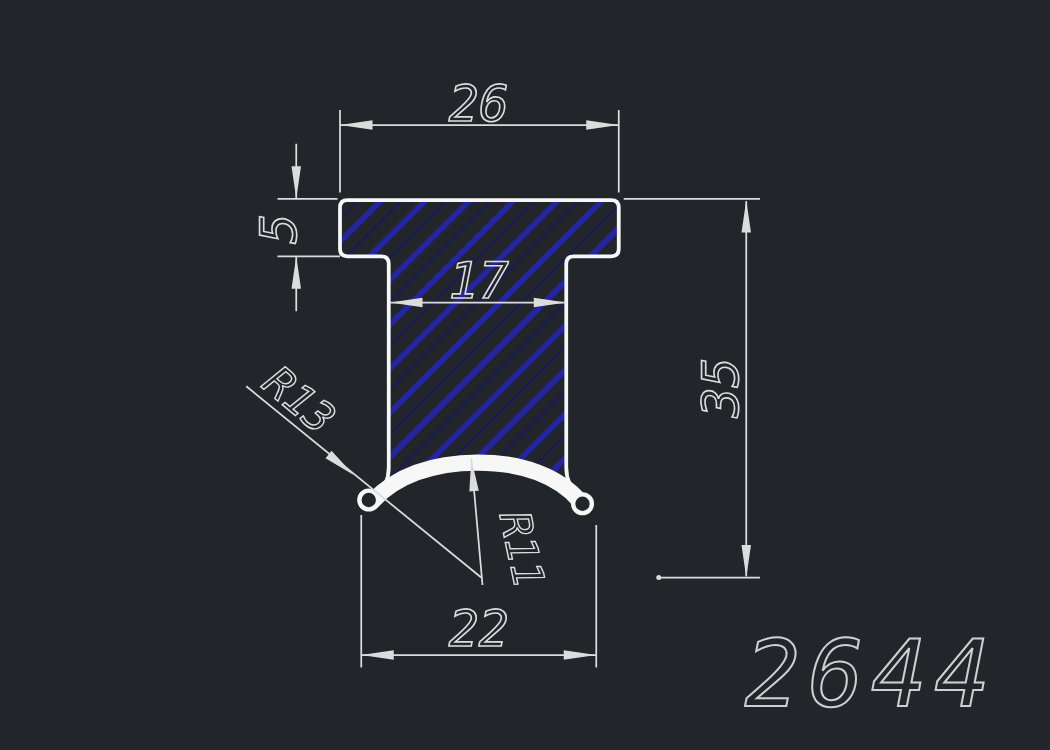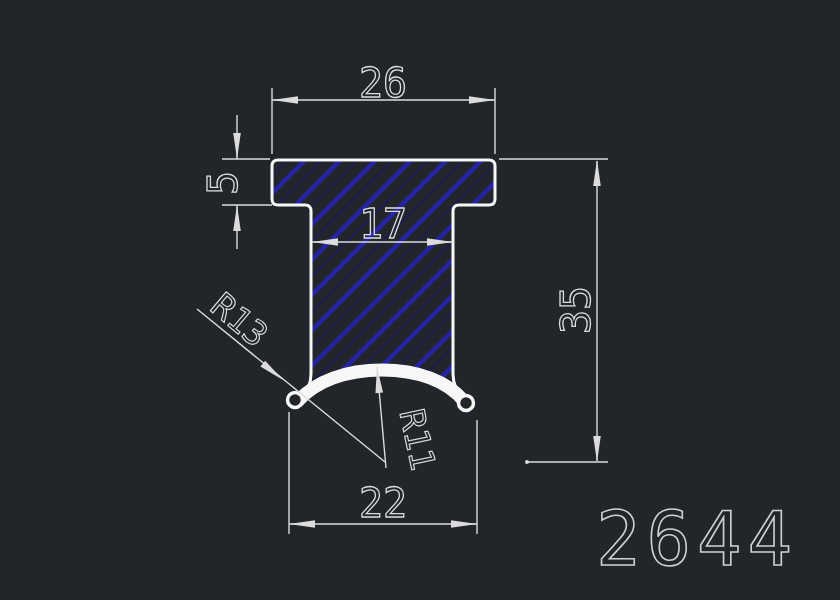--- a/index.html
+++ b/index.html
@@ -2,21 +2,21 @@
 <html style="--bg: #22262b; --line: #f7f7f7; --dim: #dcdcdc; --text: #dcdcdc; --hatch_bold: #2424a4; --hatch_faint: #17175f; --part_text: #cfcfcf; --lip_right_fill: #1f1f72;"><head>
 <meta charset="utf-8">
 <style>
   html, body { margin: 0; padding: 0; }
   body {
     width: 840px; height: 600px;
     background: var(--bg, #22262b);
     overflow: hidden;
     font-family: "DejaVu Sans Mono", monospace;
   }
-  #stage { width: 840px; height: 600px; position: relative; }
+  #stage { width: 840px; height: 600px; position: relative; font-style: italic; }
   svg { display: block; }
 
   .outline        { stroke: var(--line, #f7f7f7); stroke-width: 3; fill: url(#hatch); stroke-linejoin: round; }
   .band           { stroke: var(--line, #f7f7f7); stroke-width: 13; fill: none; stroke-linecap: round; }
   .lip            { stroke: var(--line, #f7f7f7); stroke-width: 3.5; fill: var(--bg, #22262b); }
   .dimline        { stroke: var(--dim, #dcdcdc); stroke-width: 1.4; fill: none; }
   .dimdot         { fill: var(--dim, #dcdcdc); }
   .arrow          { fill: var(--dim, #dcdcdc); stroke: none; }
   .hatch-bold     { stroke: var(--hatch_bold, #2424a4); stroke-width: 4.5; }
   .hatch-faint    { stroke: var(--hatch_faint, #17175f); stroke-width: 1.5; }

